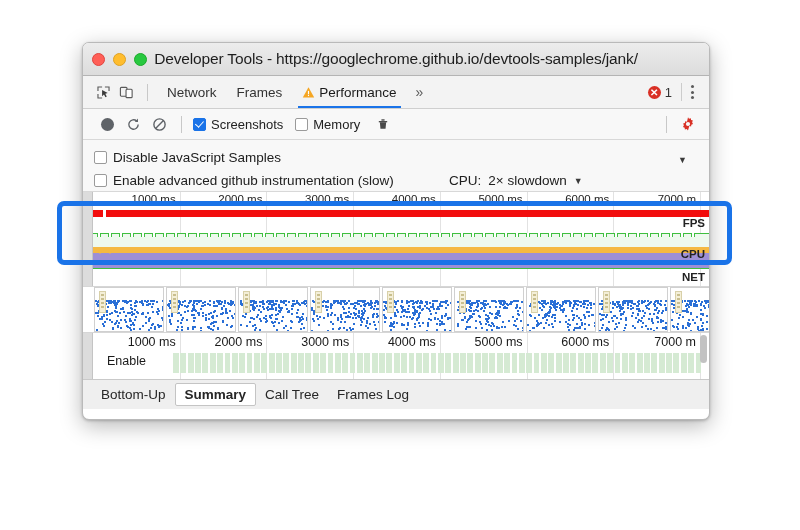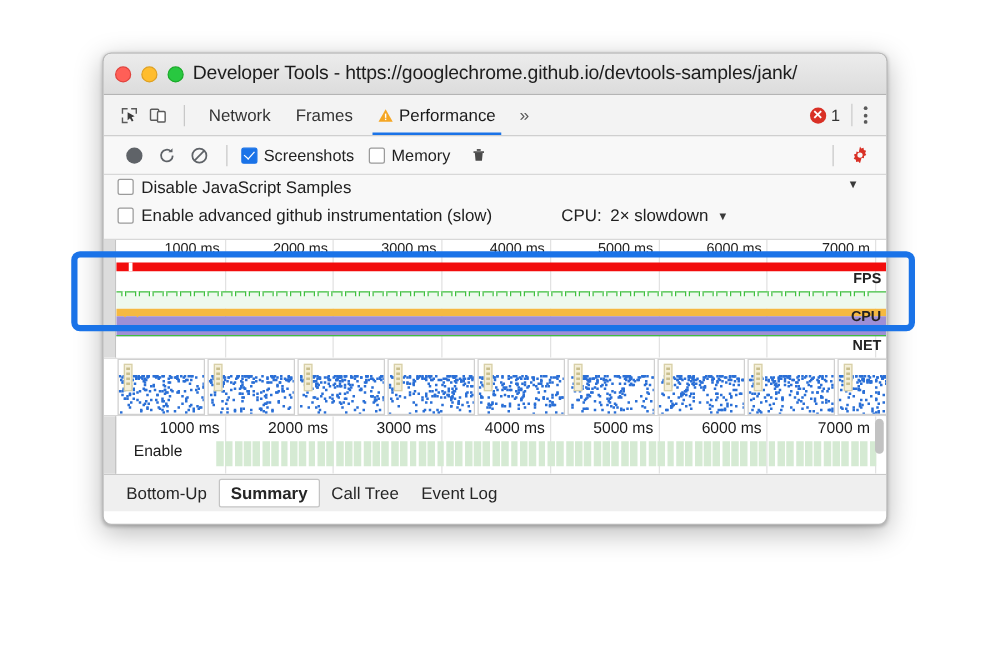--- a/index.html
+++ b/index.html
@@ -137,21 +137,21 @@
   .tb-spacer { margin-left: auto; }
   .gear-sep { width: 1px; height: 17px; background: #c8c8c8; margin: 0 8px; }
 
   
   .settings {
     background: #f8f8f8;
     border-bottom: 1px solid #d8d8d8;
     padding: 2px 0 3px 11px;
   }
   .setrow {
-    display: flex; align-items: flex-start;
+    display: flex; align-items: flex-end;
     height: 23px;
   }
   .set-left { display: flex; align-items: center; gap: 6px; width: 355px; }
   .set-label { font-size: 13.5px; color: #202020; }
   .set-right { display: flex; align-items: center; gap: 7px; }
   .sel-label { font-size: 13.5px; color: #202020; }
   .sel-value { font-size: 13.5px; color: #202020; }
   .caret { font-size: 9px; color: #3a3a3a; }
   .caret-far { margin-left: auto; padding-right: 22px; }
 
@@ -2377,21 +2377,21 @@
       <div class="btab">
         <span>Bottom-Up</span>
       </div>
       <div class="btab active">
         <span>Summary</span>
       </div>
       <div class="btab">
         <span>Call Tree</span>
       </div>
       <div class="btab">
-        <span>Event Log</span>
+        <span>Frames Log</span>
       </div>
     </div>
 
   </div>
 
   <div class="highlight"></div>
 
 </div>
 
 </body></html>

